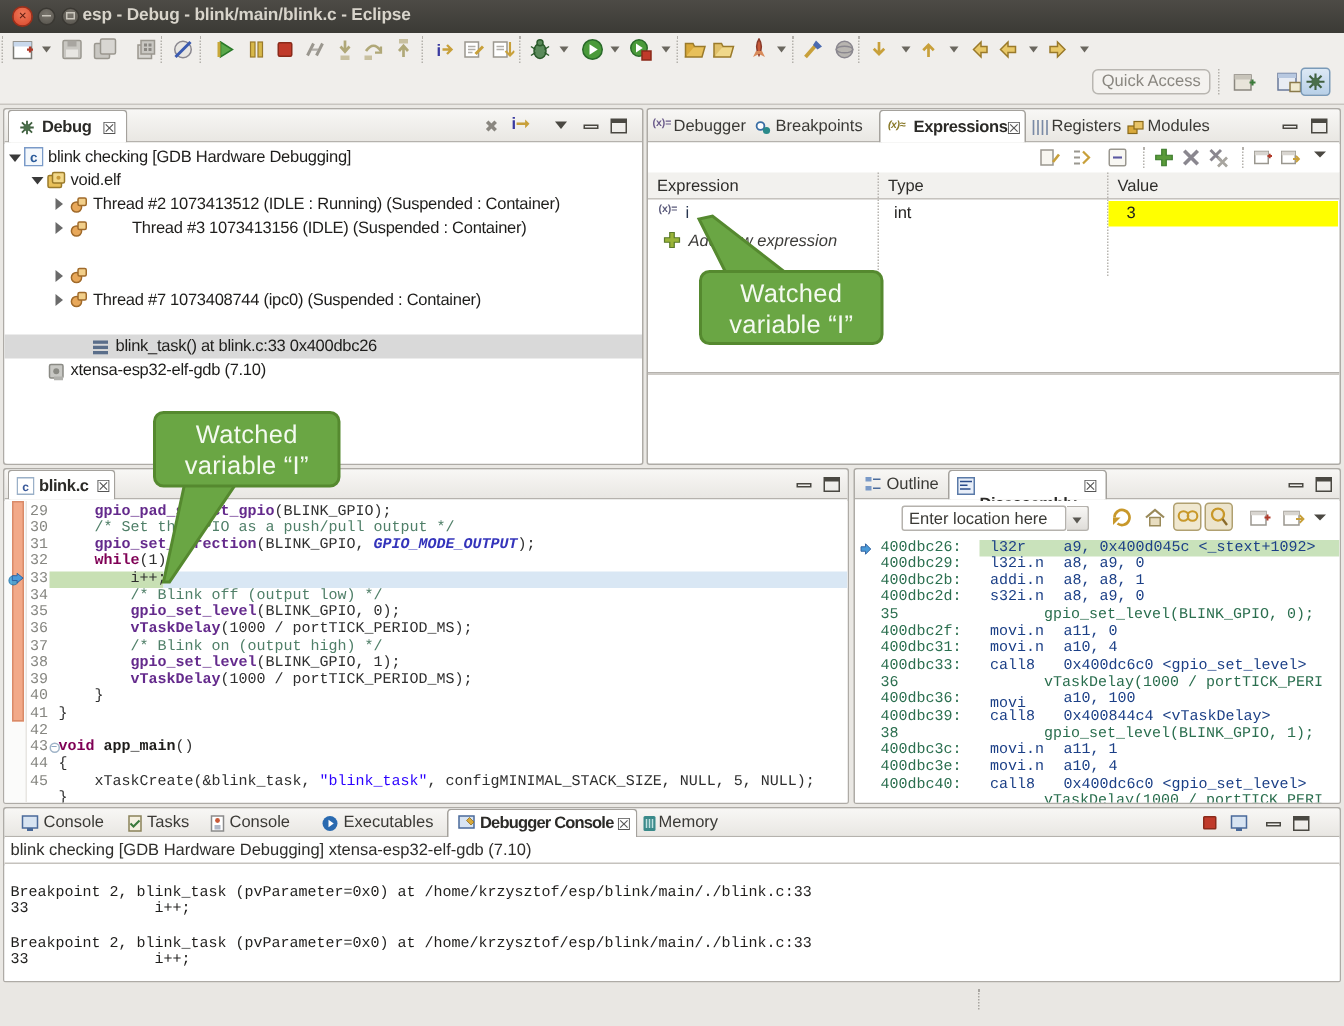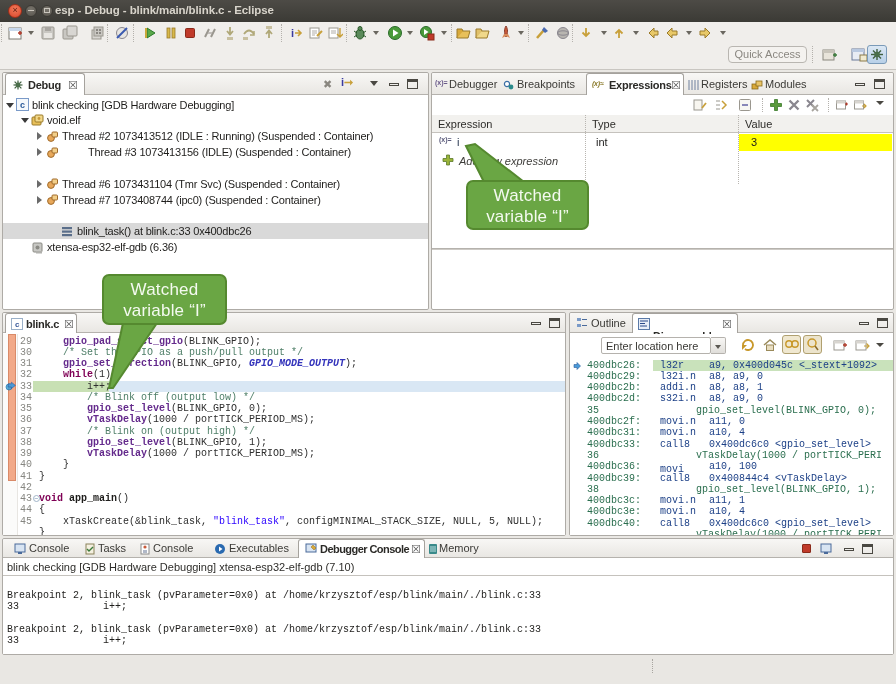--- a/index.html
+++ b/index.html
@@ -350,21 +350,20 @@
         <div class="abs" style="left: 59px; top: 2px; color: rgb(30, 29, 27); margin-left: 26px;">Thread #3 1073413156 (IDLE) (Suspended : Container)</div>
       </div>
       <div class="tree-row" style="top: 79.75px;">
         <div class="abs" style="left: 34px; top: 4px; width: 0px; height: 0px; border-top: 4px solid transparent; border-bottom: 4px solid transparent; border-left: 5px solid rgb(106, 106, 106);"></div>
         <div class="abs" style="left: 43px; top: 1.5px; width: 13px; height: 13px;">
           <svg width="13" height="13" viewBox="0 0 13 13">
             <circle cx="5" cy="8" r="3.4" fill="#e8a85a" stroke="#a06a2a"></circle>
             <rect x="6" y="2" width="5.5" height="5" rx="1" fill="#f2cf8a" stroke="#a06a2a"></rect>
           </svg>
         </div>
-        <div class="abs" style="left: 59px; top: 2px; color: rgb(30, 29, 27);">Thread #6 1073431104 (Tmr Svc) (Suspended : Container)</div>
       </div>
       <div class="tree-row" style="top: 95.6px;">
         <div class="abs" style="left: 34px; top: 4px; width: 0px; height: 0px; border-top: 4px solid transparent; border-bottom: 4px solid transparent; border-left: 5px solid rgb(106, 106, 106);"></div>
         <div class="abs" style="left: 43px; top: 1.5px; width: 13px; height: 13px;">
           <svg width="13" height="13" viewBox="0 0 13 13">
             <circle cx="5" cy="8" r="3.4" fill="#e8a85a" stroke="#a06a2a"></circle>
             <rect x="6" y="2" width="5.5" height="5" rx="1" fill="#f2cf8a" stroke="#a06a2a"></rect>
           </svg>
         </div>
         <div class="abs" style="left: 59px; top: 2px; color: rgb(30, 29, 27);">Thread #7 1073408744 (ipc0) (Suspended : Container)</div>
@@ -382,21 +381,21 @@
         <div class="abs" style="left: 74px; top: 2px; color: rgb(30, 29, 27);">blink_task() at blink.c:33 0x400dbc26</div>
       </div>
       <div class="tree-row" style="top: 143.15px;">
         <div class="abs" style="left: 28px; top: 1.5px; width: 13px; height: 13px;">
           <svg width="13" height="13" viewBox="0 0 13 13">
             <rect x="2" y="2" width="9" height="9" rx="1" fill="#c8c8c4" stroke="#8a8a84"></rect>
             <circle cx="6.5" cy="6.5" r="2" fill="#8a8a84"></circle>
             <rect x="5" y="10" width="6" height="2.5" fill="#b0b0ac"></rect>
           </svg>
         </div>
-        <div class="abs" style="left: 44px; top: 2px; color: rgb(30, 29, 27);">xtensa-esp32-elf-gdb (6.36)</div>
+        <div class="abs" style="left: 44px; top: 2px; color: rgb(30, 29, 27);">xtensa-esp32-elf-gdb (7.10)</div>
       </div>
     </div>
 </div>
 
 <div class="panel" id="exprpanel" style="left:431px;top:72px;width:463px;height:238px;">
   <div class="tabbar">
     <span class="abs" style="left:3px;top:6px;font-size:7px;font-weight:bold;color:#6a5a8a;">(x)=</span>
     <div class="tab" style="left:17px;">
         <span class="lbl">Debugger</span>
       </div>

